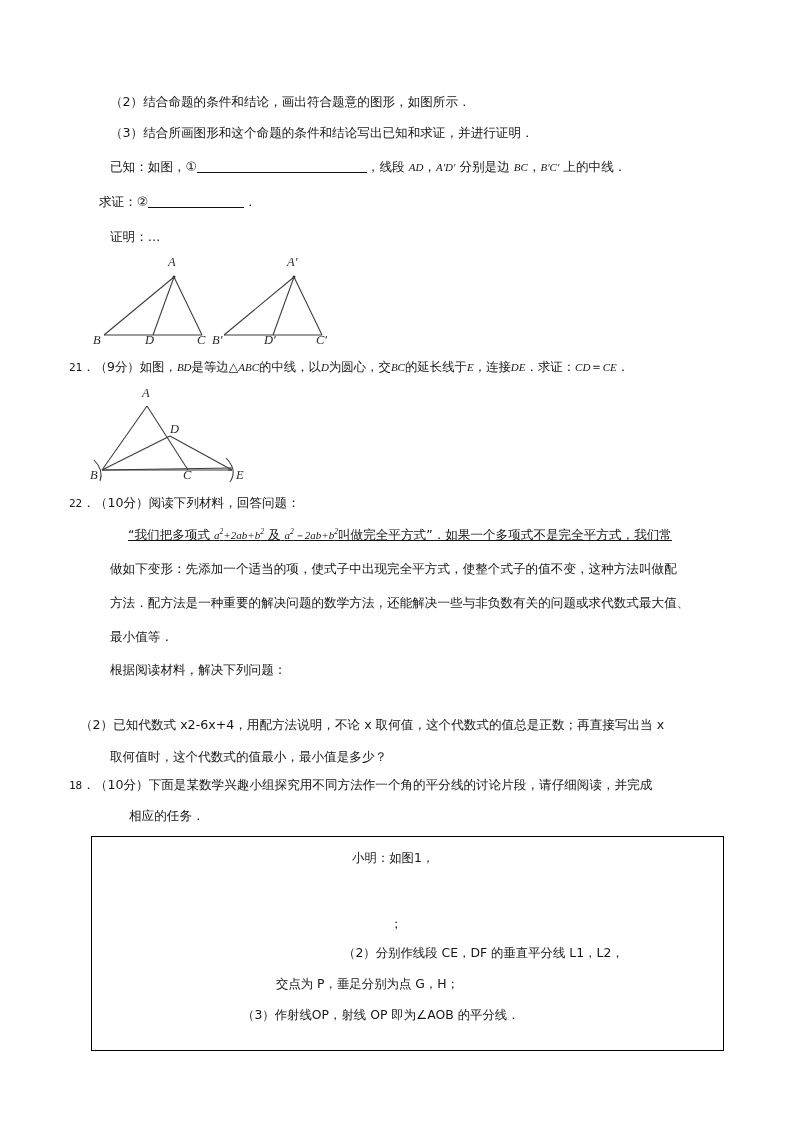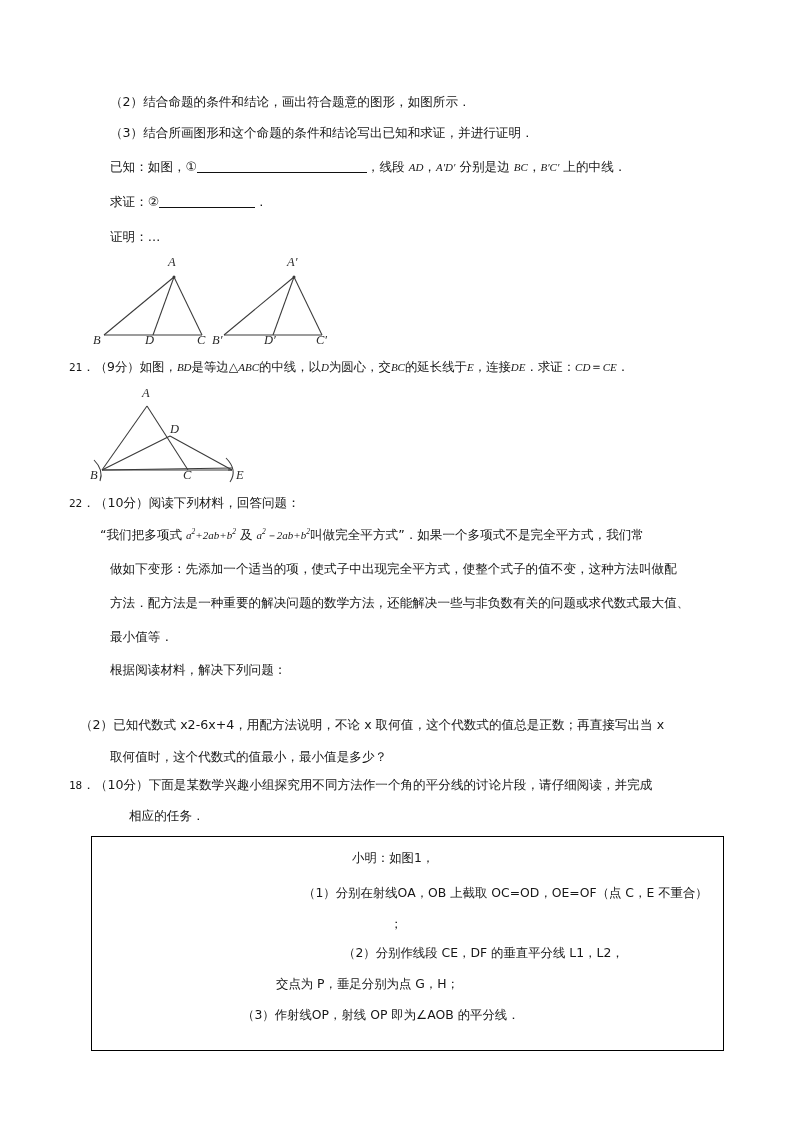--- a/index.html
+++ b/index.html
@@ -89,21 +89,21 @@
   <div class="blk cn" style="left:110px; top:126px;">（3）结合所画图形和这个命题的条件和结论写出已知和求证，并进行证明．</div>
 
   <div class="blk cn" style="left:110px; top:160px;">
     <span>已知：如图，①</span><span class="ul-blank u170"></span><span>，线段</span>
     <span class="ital">AD</span><span>，</span><span class="ital">A′D′</span>
     <span>分别是边</span>
     <span class="ital">BC</span><span>，</span><span class="ital">B′C′</span>
     <span>上的中线．</span>
   </div>
 
-  <div class="blk cn" style="left:110px; top:195px;">
+  <div class="blk cn" style="left:99px; top:195px;">
     <span>求证：②</span><span class="ul-blank u96"></span><span>．</span>
   </div>
 
   <div class="blk cn" style="left:110px; top:230px;">证明：…</div>
 
   <div class="fig" style="left:84px; top:255px;">
     <svg width="330" height="90" viewBox="0 0 330 90">
 
       <g stroke="#3a3a3a" stroke-width="1.05" fill="none">
         <line x1="20" y1="80" x2="118" y2="80"></line>
@@ -157,21 +157,21 @@
     <span class="lbl" style="left:10px;  top:80px;">B</span>
     <span class="lbl" style="left:103px; top:80px;">C</span>
     <span class="lbl" style="left:90px;  top:34px;">D</span>
     <span class="lbl" style="left:156px; top:80px;">E</span>
   </div>
 
   <div class="blk cn" style="left:69px; top:496px;">
     <span class="mono">22</span><span>．（10分）阅读下列材料，回答问题：</span>
   </div>
 
-  <div class="blk cn" style="left:100px; top:528px;">
+  <div class="blk cn" style="left:128px; top:528px;text-decoration:underline;">
     <span>“我们把多项式</span>
     <span class="ital"><span>a</span><span class="sup">2</span><span>+2ab+b</span><span class="sup">2</span></span>
     <span>及</span>
     <span class="ital"><span>a</span><span class="sup">2</span><span>－2ab+b</span><span class="sup">2</span></span><span>叫做完全平方式”．如果一个多项式不是完全平方式，我们常</span>
   </div>
 
   <div class="blk cn" style="left:110px; top:562px;">做如下变形：先添加一个适当的项，使式子中出现完全平方式，使整个式子的值不变，这种方法叫做配</div>
 
   <div class="blk cn" style="left:110px; top:596px;">方法．配方法是一种重要的解决问题的数学方法，还能解决一些与非负数有关的问题或求代数式最大值、</div>
 
@@ -185,20 +185,19 @@
   <div class="blk cn" style="left:110px; top:750px;">取何值时，这个代数式的值最小，最小值是多少？</div>
 
   <div class="blk cn" style="left:69px; top:778px;">
     <span class="mono">18</span><span>．（10分）下面是某数学兴趣小组探究用不同方法作一个角的平分线的讨论片段，请仔细阅读，并完成</span>
   </div>
 
   <div class="blk cn" style="left:110px; top:809px;margin-left:19px;">相应的任务．</div>
 
   <div class="box">
     <div class="box-line" style="left:260px; top:13px;">小明：如图1，</div>
-    <div class="box-line" style="left:211px; top:48px;">（1）分别在射线OA，OB 上截取 OC=OD，OE=OF（点 C，E 不重合）</div>
     <div class="box-line" style="left:298px; top:79px;">；</div>
     <div class="box-line" style="left:251px; top:108px;">（2）分别作线段 CE，DF 的垂直平分线 L1，L2，</div>
     <div class="box-line" style="left:184px; top:139px;">交点为 P，垂足分别为点 G，H；</div>
     <div class="box-line" style="left:150px; top:170px;">（3）作射线OP，射线 OP 即为∠AOB 的平分线．</div>
   </div>
 
 </div>
 
 </body></html>

